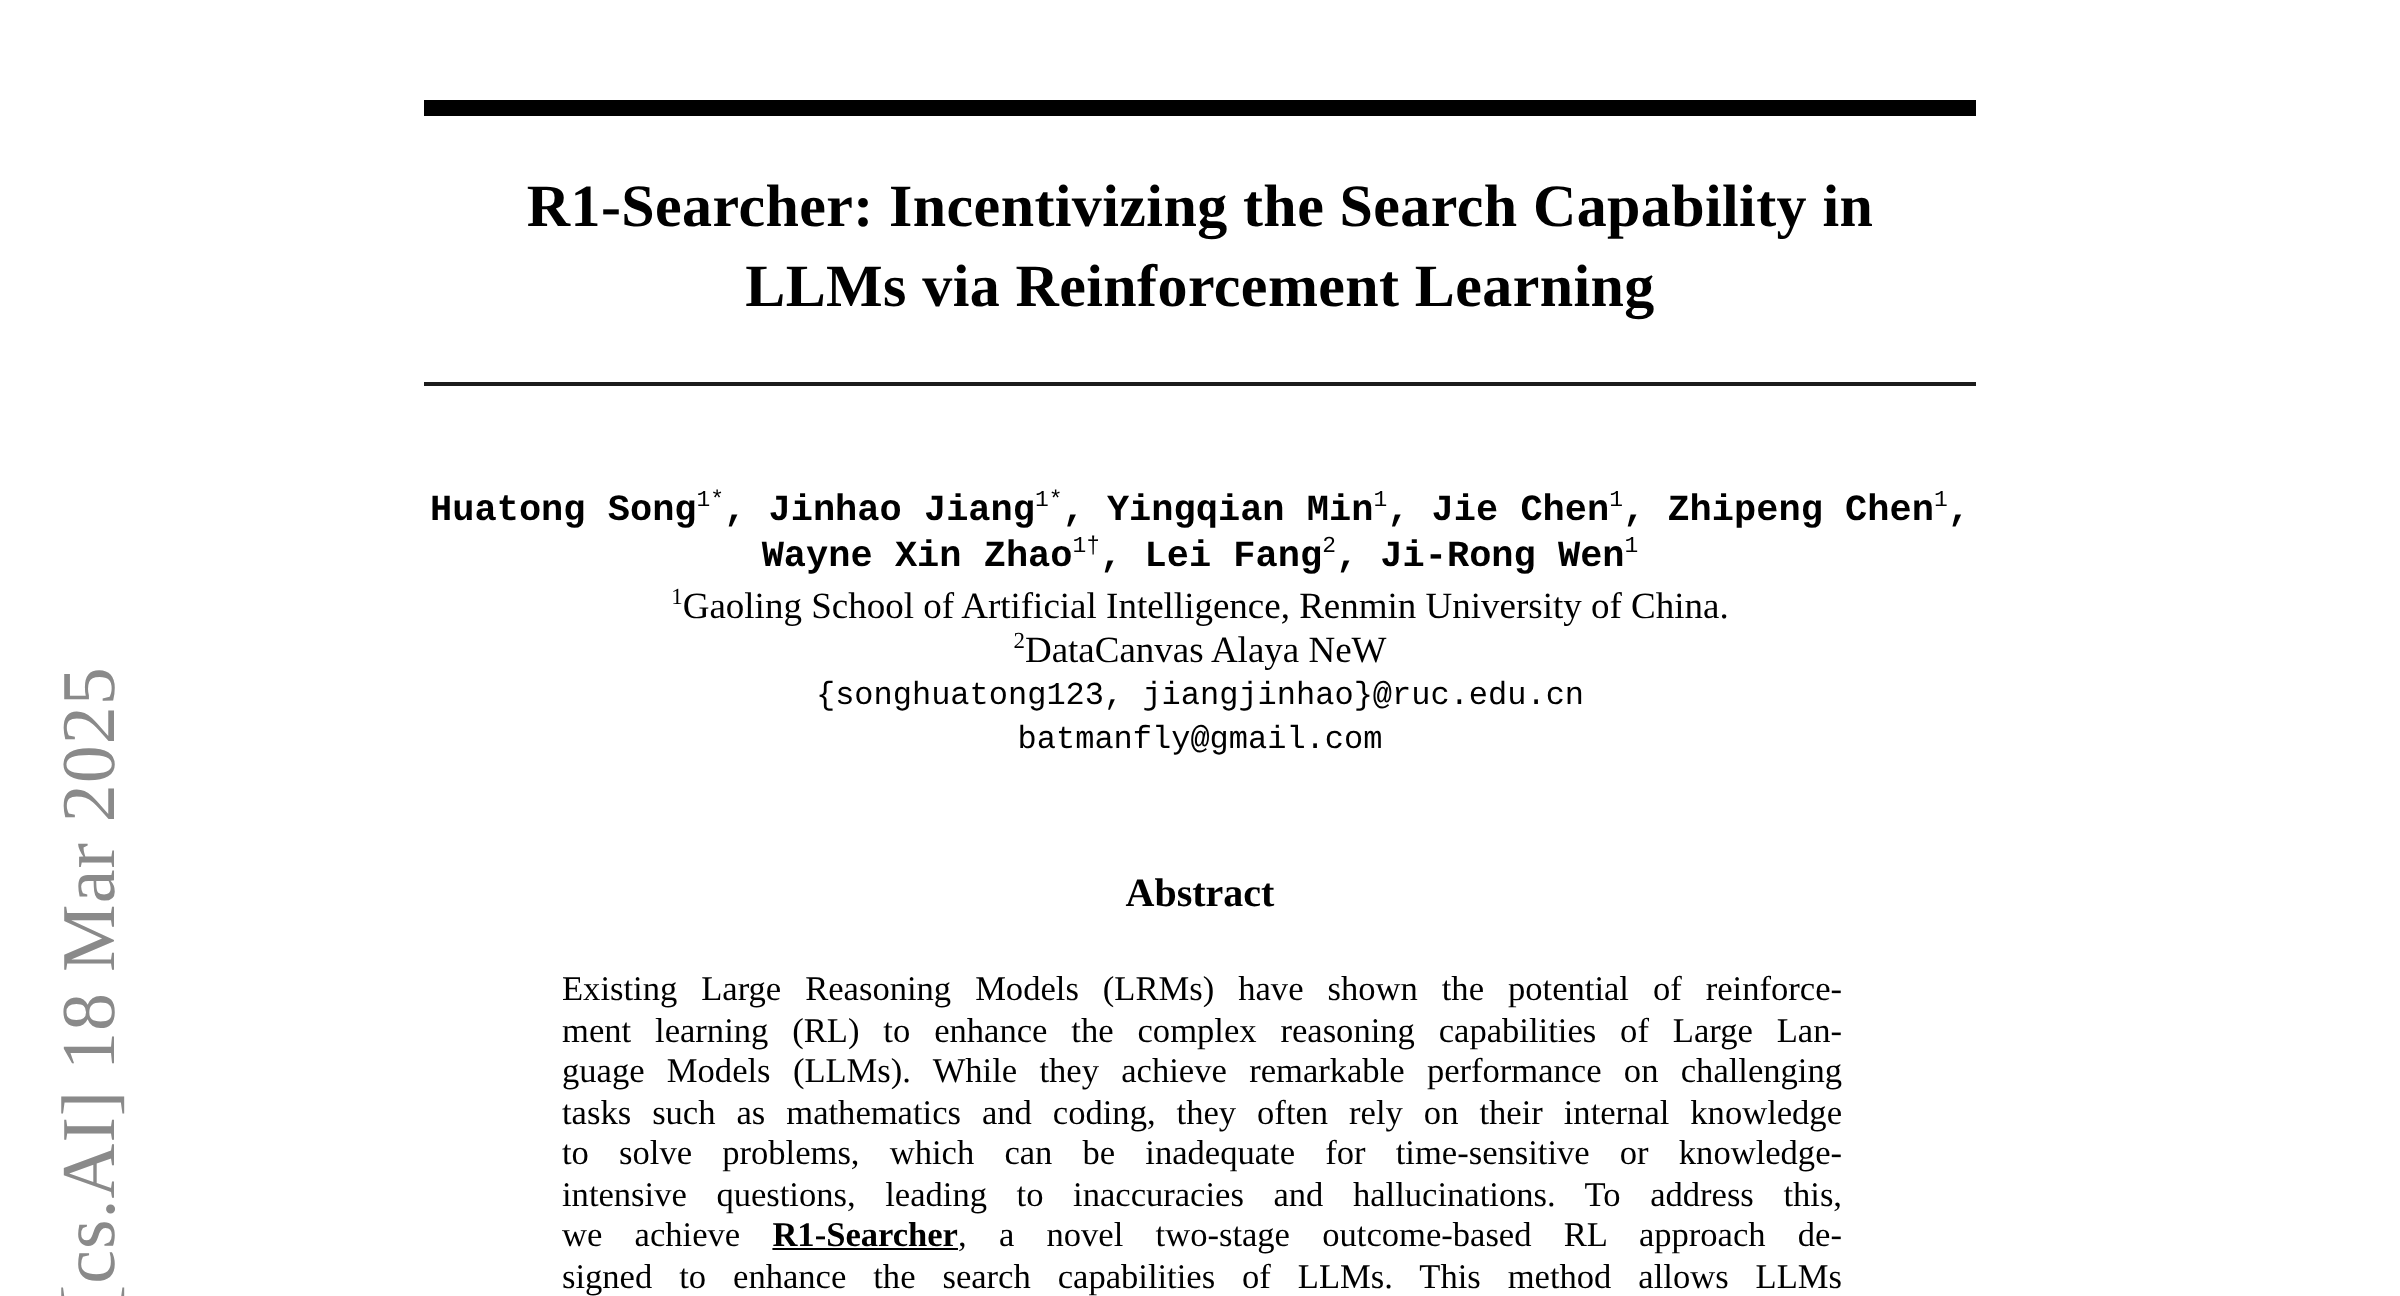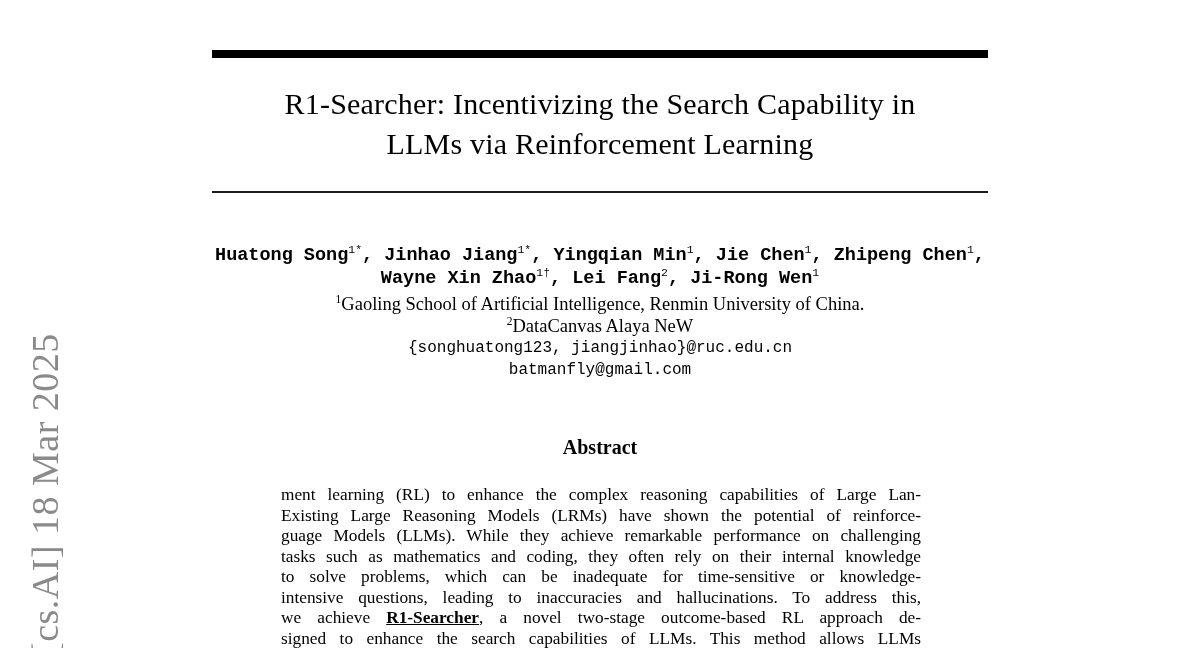--- a/index.html
+++ b/index.html
@@ -31,21 +31,21 @@
     width: 776px;
     height: 8px;
     background: #000000;
   }
   .title {
     position: absolute;
     left: 162px;
     top: 84px;
     width: 876px;
     text-align: center;
-    font-weight: normal;
+    font-weight: bold;
     font-size: 30px;
     line-height: 40px;
     letter-spacing: 0.2px;
   }
   .rule-thin {
     position: absolute;
     left: 212px;
     top: 191px;
     width: 776px;
     height: 2px;
@@ -129,22 +129,22 @@
   <div class="affils">
     <div><sup>1</sup><span>Gaoling School of Artificial Intelligence, Renmin University of China.</span></div>
     <div><sup>2</sup><span>DataCanvas Alaya NeW</span></div>
     <div class="mono">{songhuatong123, jiangjinhao}@ruc.edu.cn</div>
     <div class="mono">batmanfly@gmail.com</div>
   </div>
 
   <div class="abs-head">Abstract</div>
 
   <div class="abstract">
+    <div class="abs-line">Existing Large Reasoning Models (LRMs) have shown the potential of reinforce-</div>
     <div class="abs-line">ment learning (RL) to enhance the complex reasoning capabilities of Large Lan-</div>
-    <div class="abs-line">Existing Large Reasoning Models (LRMs) have shown the potential of reinforce-</div>
     <div class="abs-line">guage Models (LLMs). While they achieve remarkable performance on challenging</div>
     <div class="abs-line">tasks such as mathematics and coding, they often rely on their internal knowledge</div>
     <div class="abs-line">to solve problems, which can be inadequate for time-sensitive or knowledge-</div>
     <div class="abs-line">intensive questions, leading to inaccuracies and hallucinations. To address this,</div>
     <div class="abs-line"><span>we achieve </span><span class="b">R1-Searcher</span><span>, a novel two-stage outcome-based RL approach de-</span></div>
     <div class="abs-line">signed to enhance the search capabilities of LLMs. This method allows LLMs</div>
   </div>
 
 </div>
 

